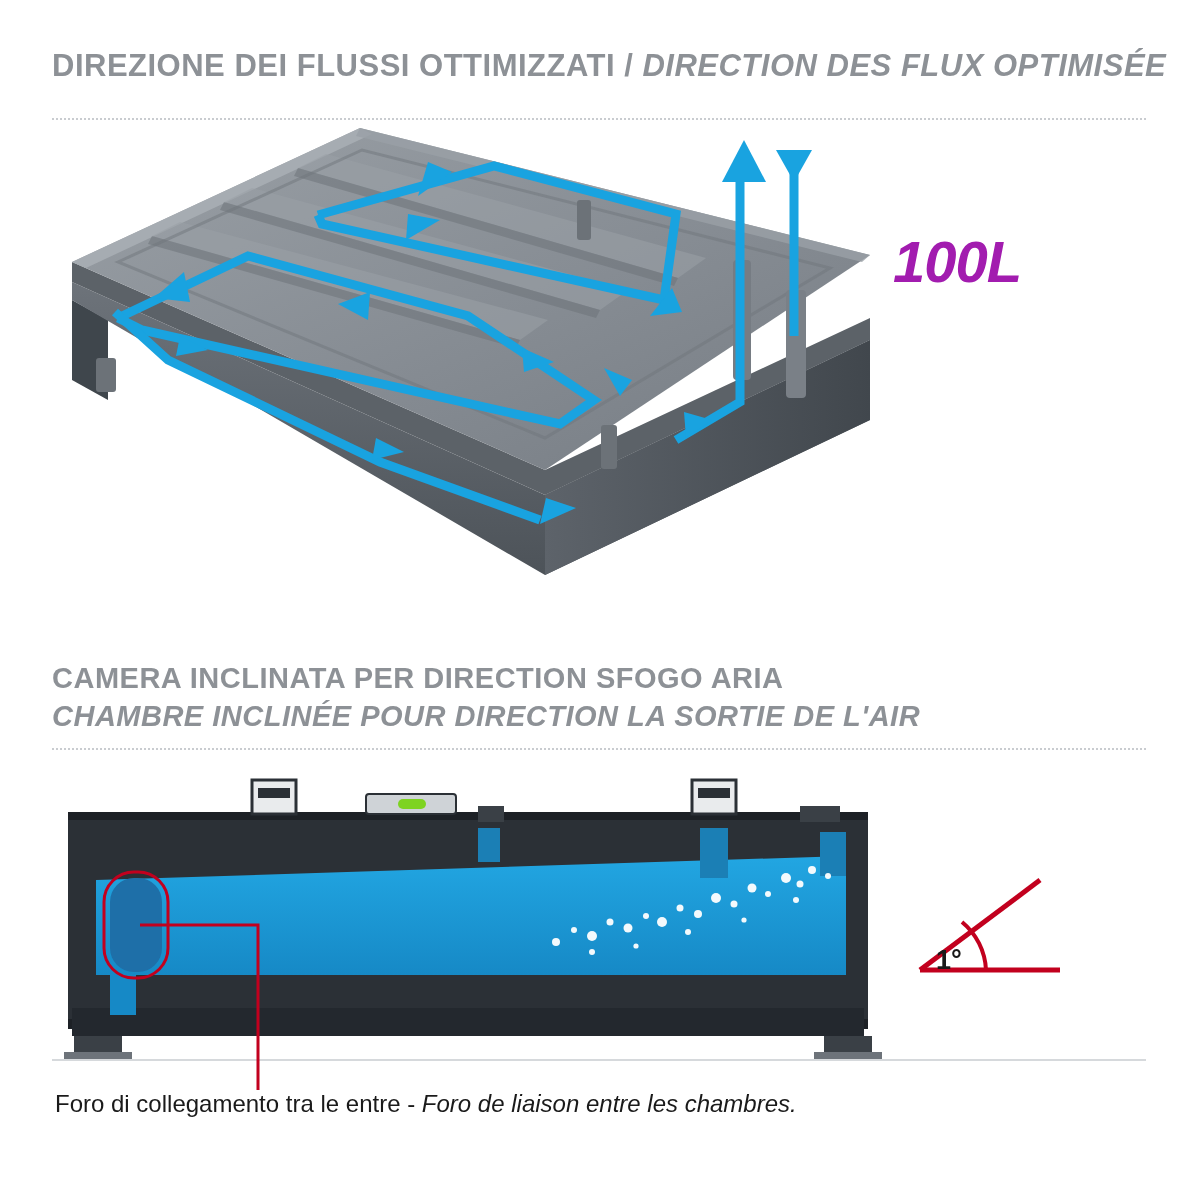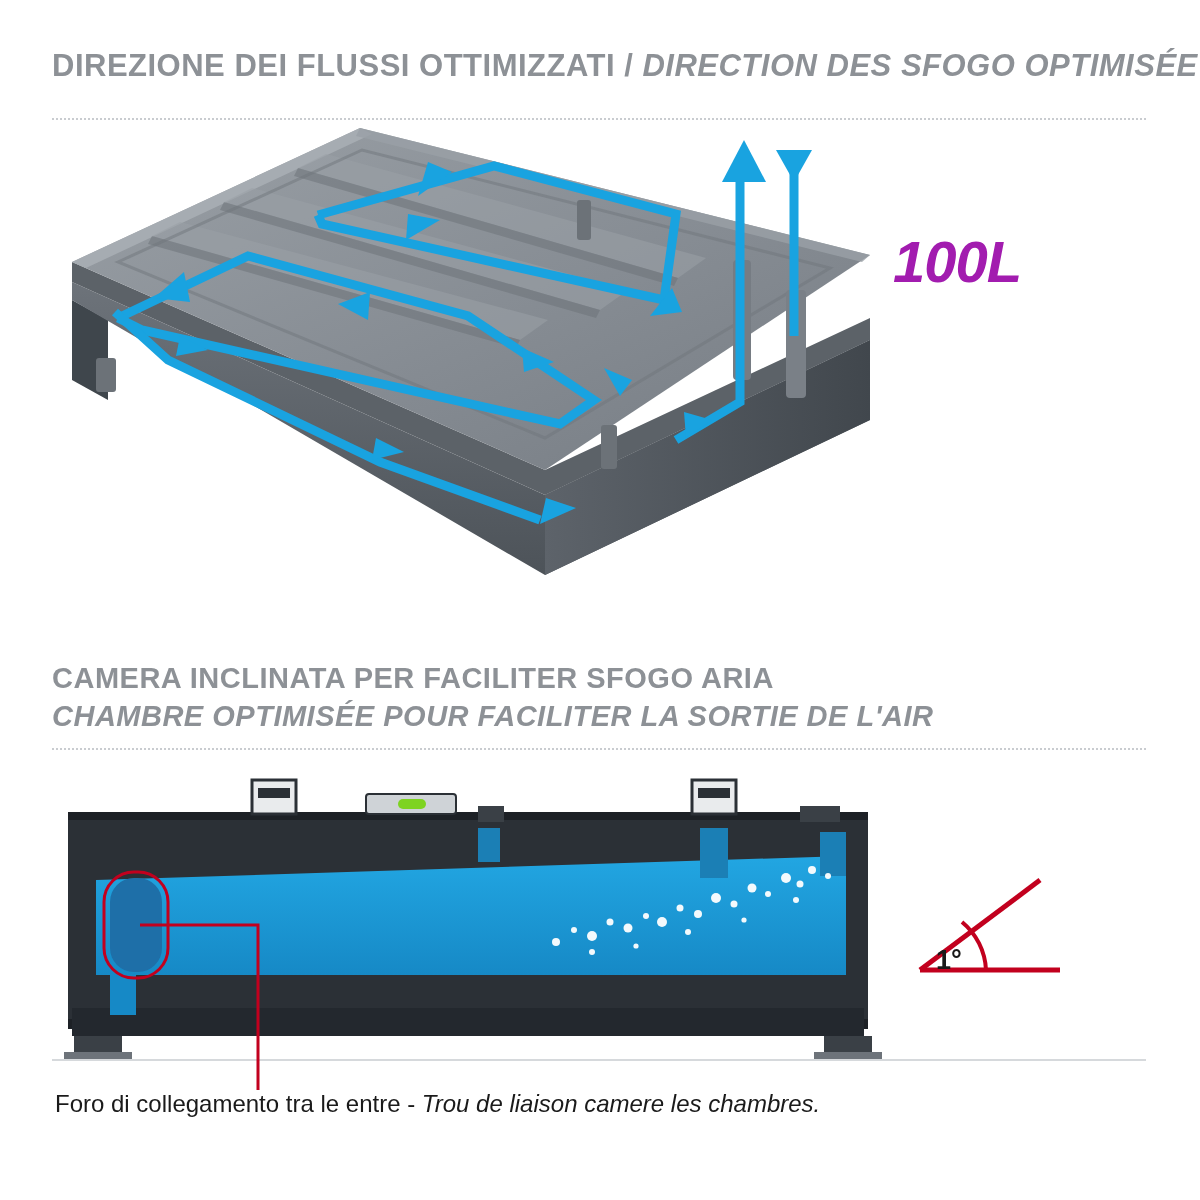--- a/index.html
+++ b/index.html
@@ -99,21 +99,21 @@
     left: 0;
     top: 0;
   }
 </style>
 </head>
 <body>
 
 <div class="page">
 
   <div class="section-title" id="title-1">
-    <span class="it">DIREZIONE DEI FLUSSI OTTIMIZZATI</span><span class="sep"> / </span><span class="fr">DIRECTION DES SFOGO OPTIMISÉE</span>
+    <span class="it">DIREZIONE DEI FLUSSI OTTIMIZZATI</span><span class="sep"> / </span><span class="fr">DIRECTION DES FLUX OPTIMISÉE</span>
   </div>
   <div class="divider" id="divider-1"></div>
 
   <svg class="canvas" id="tank-3d" width="1200" height="640" viewBox="0 0 1200 640">
     <defs>
       <linearGradient id="topFace" x1="0" y1="0" x2="1" y2="1">
         <stop offset="0%" stop-color="#9aa0a6"></stop>
         <stop offset="55%" stop-color="#868c93"></stop>
         <stop offset="100%" stop-color="#767c83"></stop>
       </linearGradient>
@@ -198,22 +198,22 @@
       <polygon points="686,438 712,420 684,412"></polygon>
 
       <polygon points="744,140 722,182 766,182"></polygon>
 
       <polygon points="794,182 776,150 812,150"></polygon>
     </g>
   </svg>
 
   <div id="capacity-label">100L</div>
 
-  <div class="section-title" id="title-2a">CAMERA INCLINATA PER FACILITER SFOGO ARIA</div>
-  <div class="section-title" id="title-2b">CHAMBRE OPTIMISÉE POUR FACILITER LA SORTIE DE L'AIR</div>
+  <div class="section-title" id="title-2a">CAMERA INCLINATA PER DIRECTION SFOGO ARIA</div>
+  <div class="section-title" id="title-2b">CHAMBRE INCLINÉE POUR DIRECTION LA SORTIE DE L'AIR</div>
   <div class="divider" id="divider-2"></div>
 
   <svg class="canvas" id="tank-section" width="1200" height="420" viewBox="0 0 1200 420" style="top:770px;">
     <defs>
       <linearGradient id="waterGrad" x1="0" y1="0" x2="0" y2="1">
         <stop offset="0%" stop-color="#22A6E2"></stop>
         <stop offset="100%" stop-color="#1689C6"></stop>
       </linearGradient>
     </defs>
 
@@ -286,16 +286,16 @@
     <g>
       <line x1="920" y1="200" x2="1060" y2="200" stroke="#c2001e" stroke-width="5"></line>
       <line x1="920" y1="200" x2="1040" y2="110" stroke="#c2001e" stroke-width="5"></line>
       <path d="M 986 200 A 66 66 0 0 0 962 152" fill="none" stroke="#c2001e" stroke-width="4"></path>
     </g>
   </svg>
 
   <div id="angle-label">1°</div>
 
   <div id="bottom-caption">
-    <span>Foro di collegamento tra le entre</span><span> - </span><span class="fr">Trou de liaison camere les chambres.</span>
+    <span>Foro di collegamento tra le entre</span><span> - </span><span class="fr">Foro de liaison entre les chambres.</span>
   </div>
 
 </div>
 
 </body></html>

